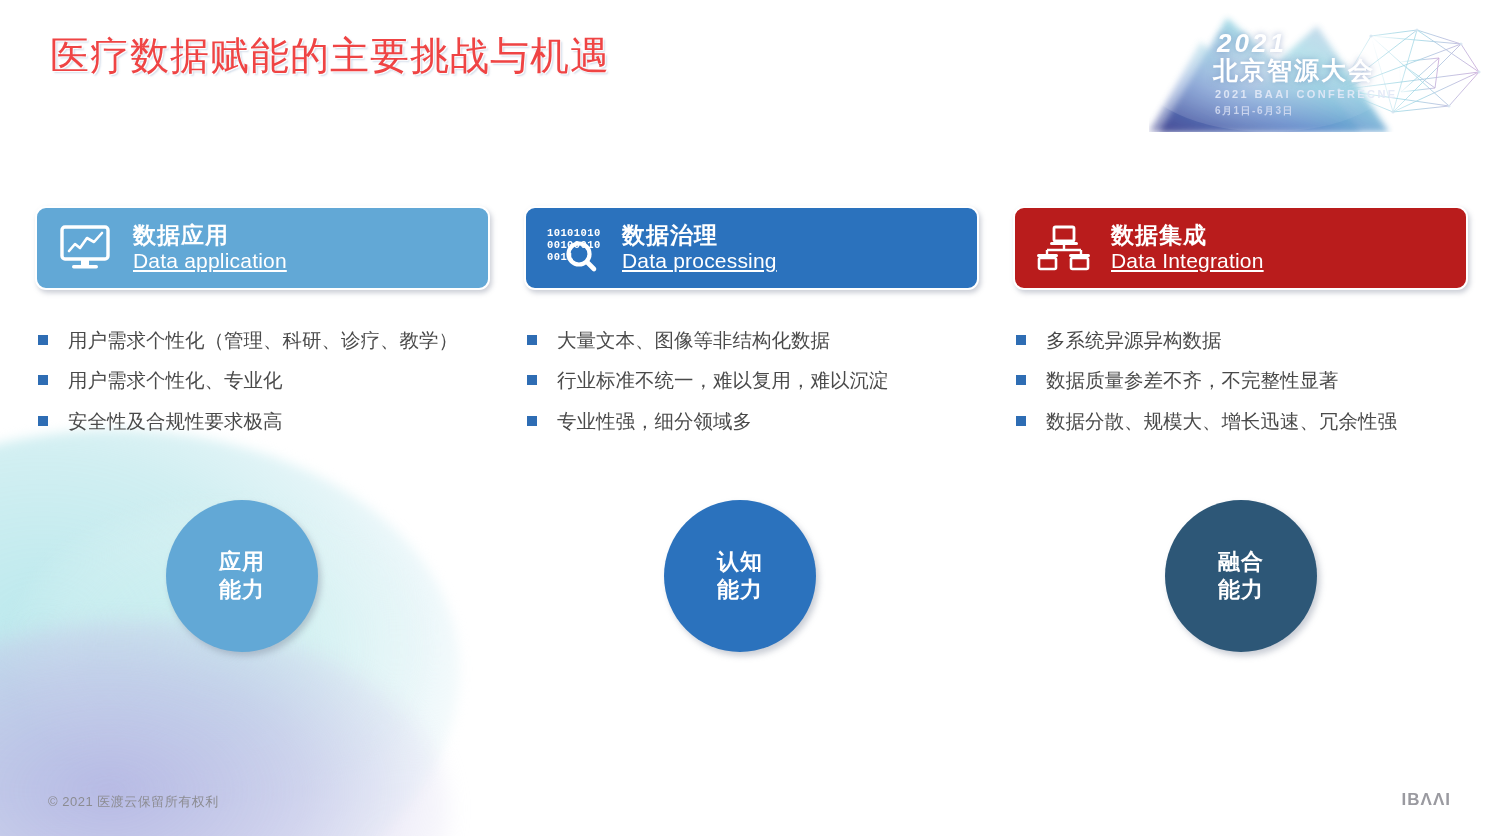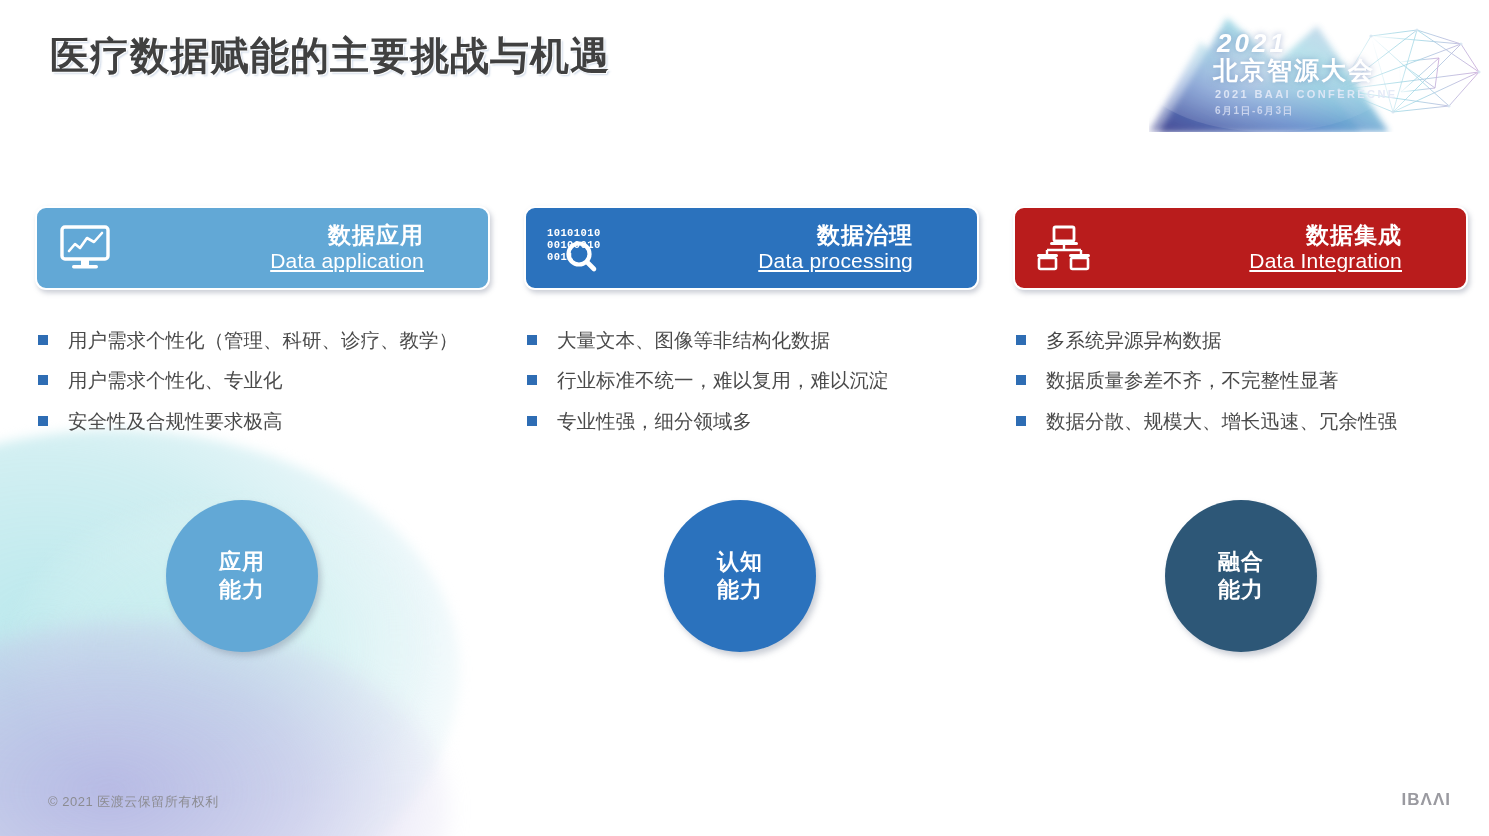--- a/index.html
+++ b/index.html
@@ -66,23 +66,23 @@
     filter: blur(8px);
     pointer-events: none;
   }
 
   
   .slide-title {
     position: absolute;
     left: 50px;
     top: 29px;
     font-size: 39px;
-    font-weight: bold;
+    font-weight: normal;
     letter-spacing: 1px;
-    color: #404040;
+    color: #ef4444;
     text-shadow: 1px 1px 0 rgba(255,255,255,0.9),
                  2px 2px 2px rgba(120,150,190,0.35);
     white-space: nowrap;
   }
 
   
   .conf-logo {
     position: absolute;
     right: 0px;
     top: 0px;
@@ -162,21 +162,21 @@
   .header-icon {
     width: 96px;
     min-width: 96px;
     height: 84px;
     display: flex;
     align-items: center;
     justify-content: center;
   }
   .header-texts {
     flex: 1;
-    text-align: right;
+    text-align: left;
     padding-right: 64px;
     line-height: 1.18;
   }
   .header-cn {
     font-size: 23px;
     font-weight: bold;
     color: #ffffff;
     letter-spacing: 1px;
   }
   .header-en {

